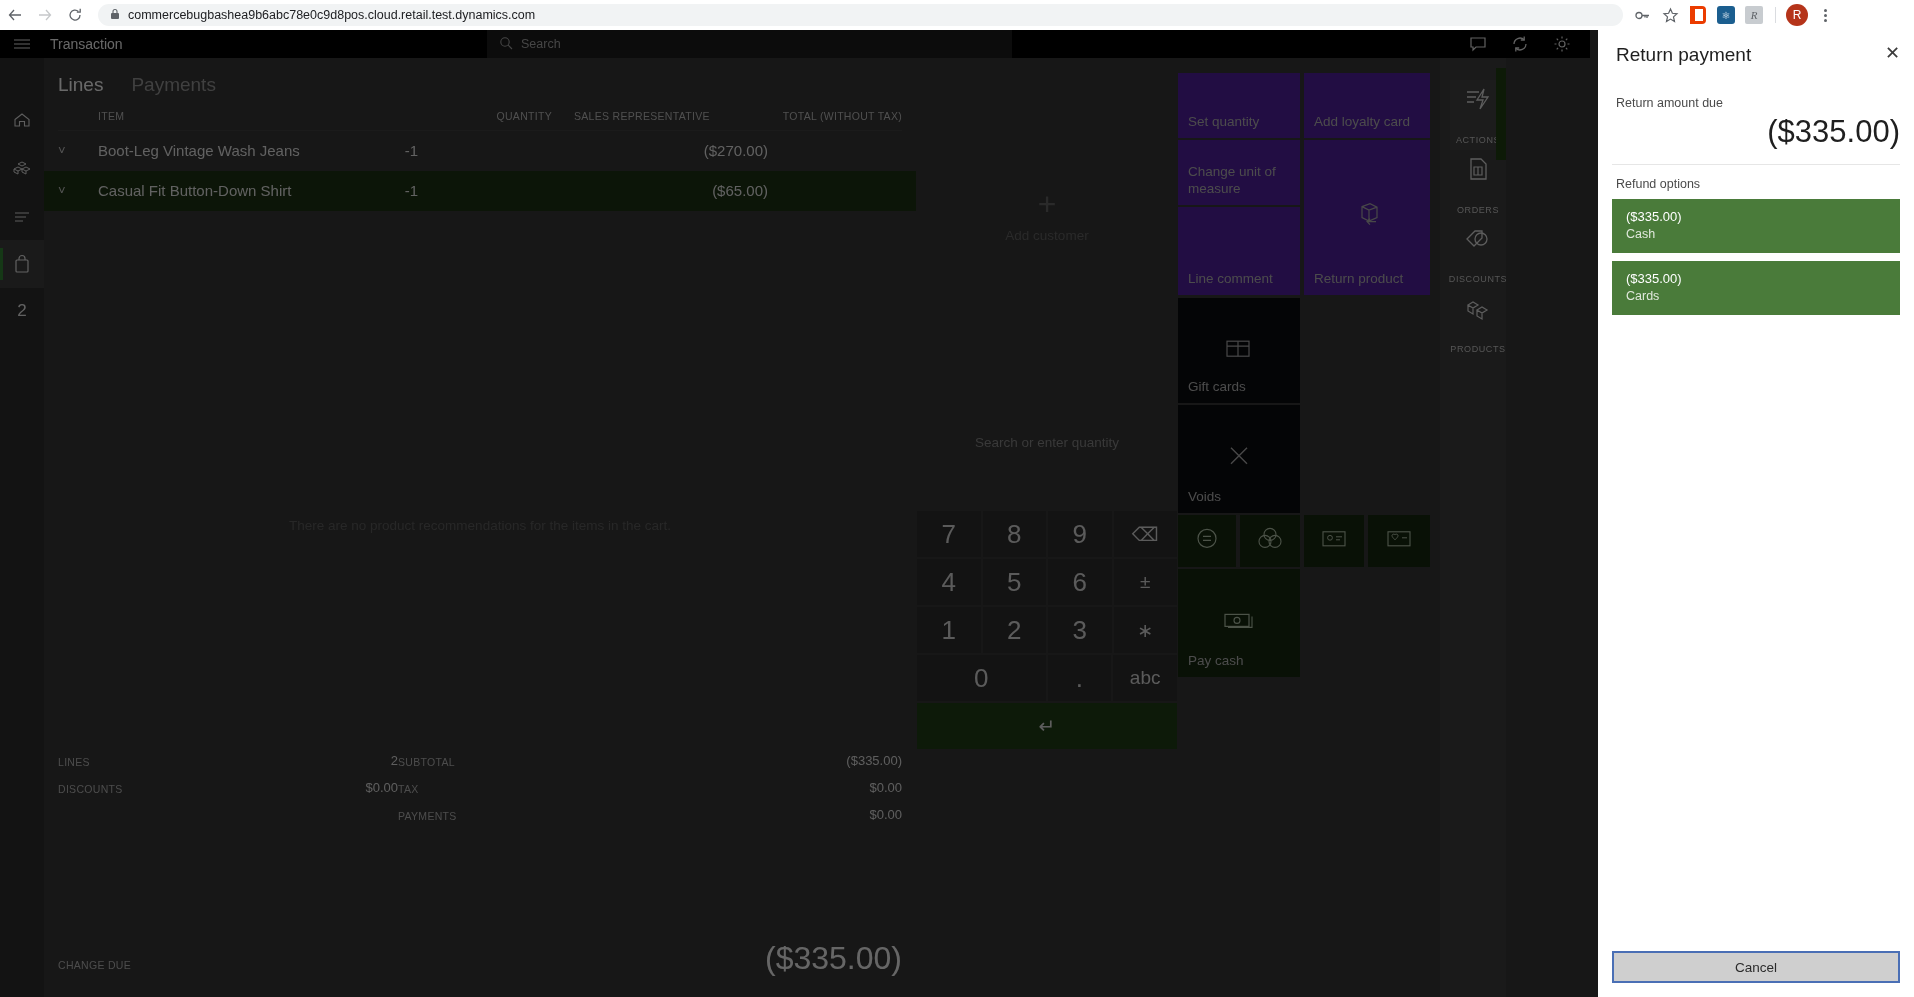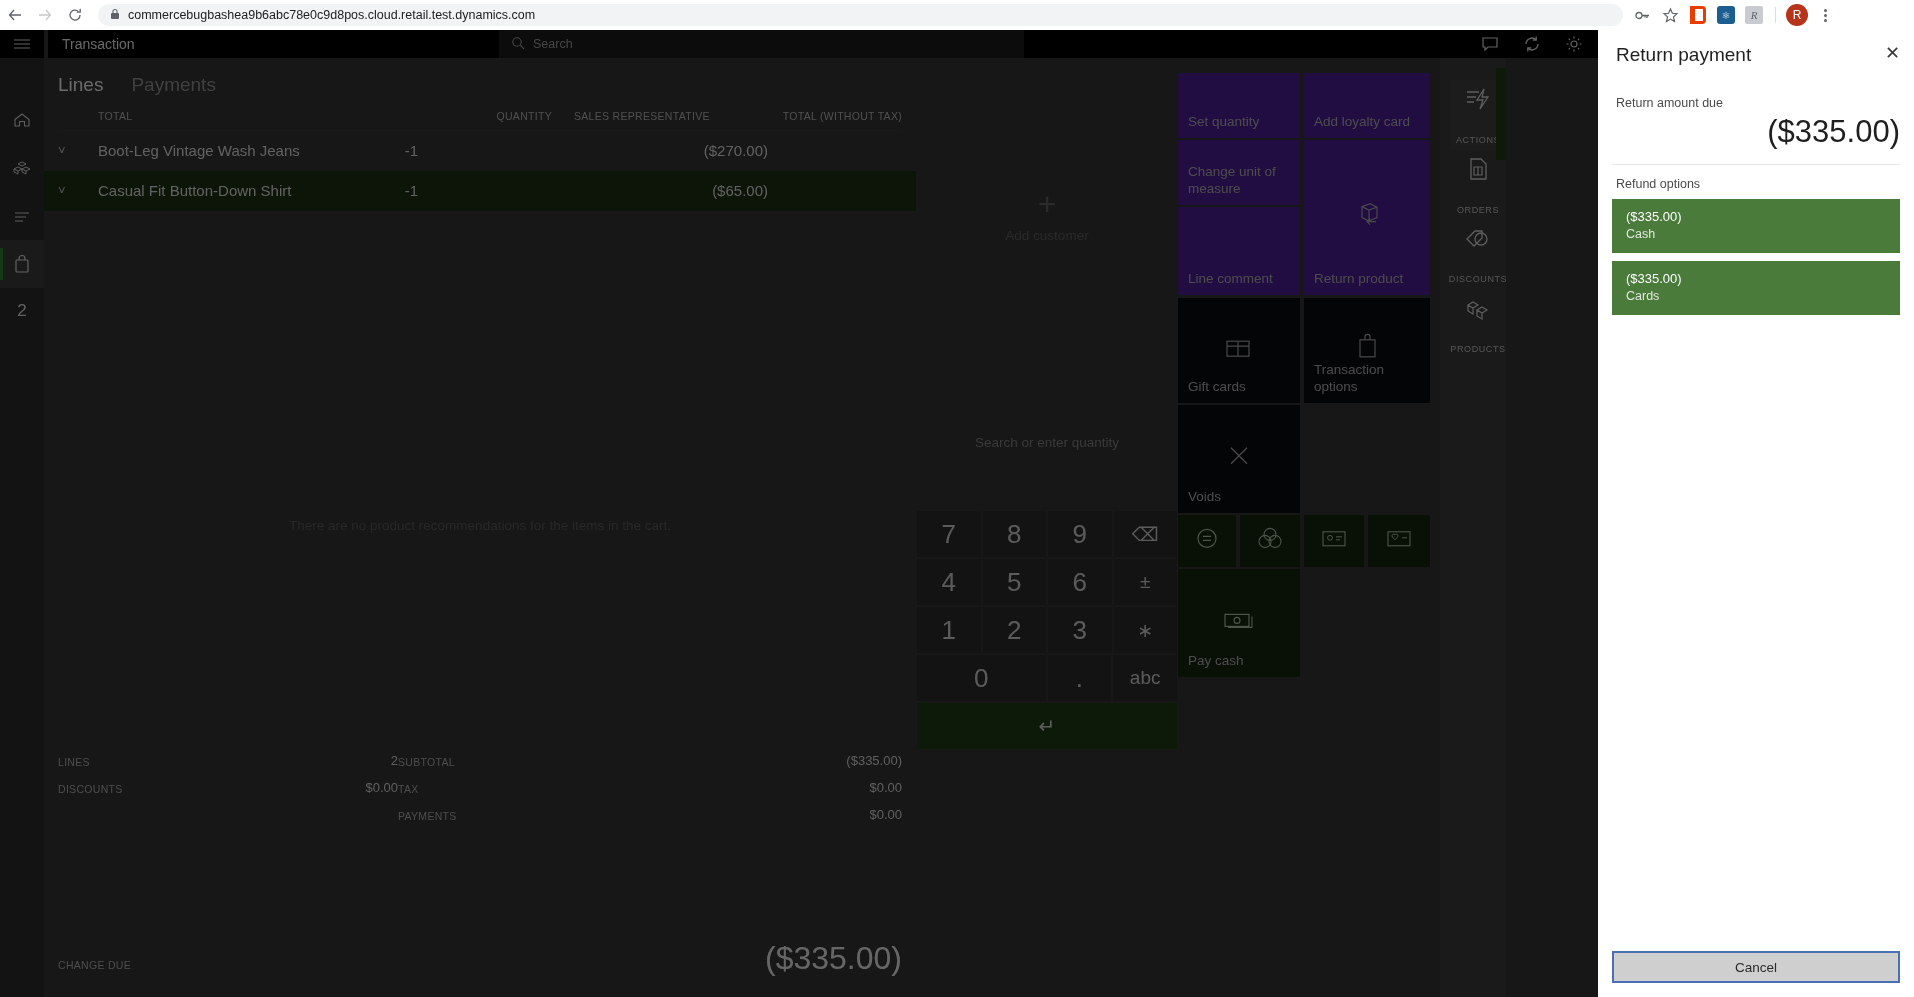--- a/index.html
+++ b/index.html
@@ -59,21 +59,21 @@
               justify-content:center; }
   .rail-item { height: 48px; display: flex; align-items: center; justify-content: center;
                position: relative; color: #d8d8d8; }
   .rail-item.sel { background: #3a3a3a; }
   .rail-item.sel::before { content:""; position:absolute; left:0; top:8px; bottom:8px;
     width:3px; background:#2f7d32; }
   .rail-count { height: 46px; display:flex; align-items:center; justify-content:center;
     color:#d8d8d8; font-size:17px; }
 
   
-  .appbar { position: absolute; top: 0; left: 48px; width: 1554px; height: 28px;
+  .appbar { position: absolute; top: 0; left: 36px; width: 1554px; height: 28px;
             background: #000; display: flex; align-items: center; }
   .appbar-title { color: #e6e6e6; font-size: 14px; margin-left: 14px; }
   .appbar-search { position: absolute; left: 451px; top: 0; width: 525px; height: 28px;
     background: #1b1b1b; display: flex; align-items: center; padding-left: 12px; gap: 8px;
     color:#9b9b9b; font-size:12.5px; }
   .appbar-right { position:absolute; right: 8px; top:0; height:28px; display:flex;
     align-items:center; gap: 22px; padding-right: 10px; }
   .ab-ico { color: #d9d9d9; display:flex; align-items:center; }
 
   
@@ -305,21 +305,21 @@
     </div>
 
     <div class="cart">
       <div class="tabs">
         <div class="tab active">Lines</div>
         <div class="tab">Payments</div>
       </div>
 
       <div class="thead">
         <div class="c-exp"></div>
-        <div class="c-item">TOTAL</div>
+        <div class="c-item">ITEM</div>
         <div class="c-qty">QUANTITY</div>
         <div class="c-rep">SALES REPRESENTATIVE</div>
         <div class="c-tot">TOTAL (WITHOUT TAX)</div>
       </div>
 
       <div class="row">
         <div class="chev">˅</div>
         <div class="c-item">Boot-Leg Vintage Wash Jeans</div>
         <div class="c-qty">-1</div>
         <div class="c-rep"></div>
@@ -427,29 +427,20 @@
 
       <div class="tile t-dark" style="left:0;top:240px;width:122px;height:105px">
         <span class="ico">
           <svg width="34" height="28" viewBox="0 0 34 28">
               <rect x="5" y="7" width="22" height="15" stroke="#a0a0a0" stroke-width="1.2" fill="none"></rect>
               <path d="M5 12h22M16 7v15" stroke="#a0a0a0" stroke-width="1.2"></path>
             </svg>
         </span>
         <span class="lbl">Gift cards</span>
       </div>
-      <div class="tile t-dark" style="left:126px;top:240px;width:126px;height:105px">
-        <span class="ico">
-          <svg width="30" height="32" viewBox="0 0 30 32">
-              <rect x="8" y="8" width="15" height="17" stroke="#a0a0a0" stroke-width="1.2" fill="none"></rect>
-              <path d="M13 8V5a2.5 2.5 0 0 1 5 0v3" stroke="#a0a0a0" stroke-width="1.2" fill="none"></path>
-            </svg>
-        </span>
-        <span class="lbl">Transaction options</span>
-      </div>
       <div class="tile t-dark" style="left:0;top:347px;width:122px;height:108px">
         <span class="ico">
           <svg width="32" height="32" viewBox="0 0 32 32">
               <path d="M8 8 L24 24 M24 8 L8 24" stroke="#a0a0a0" stroke-width="1.4"></path>
             </svg>
         </span>
         <span class="lbl">Voids</span>
       </div>
 
       <div class="tile t-green" style="left:0;top:457px;width:58px;height:52px">

